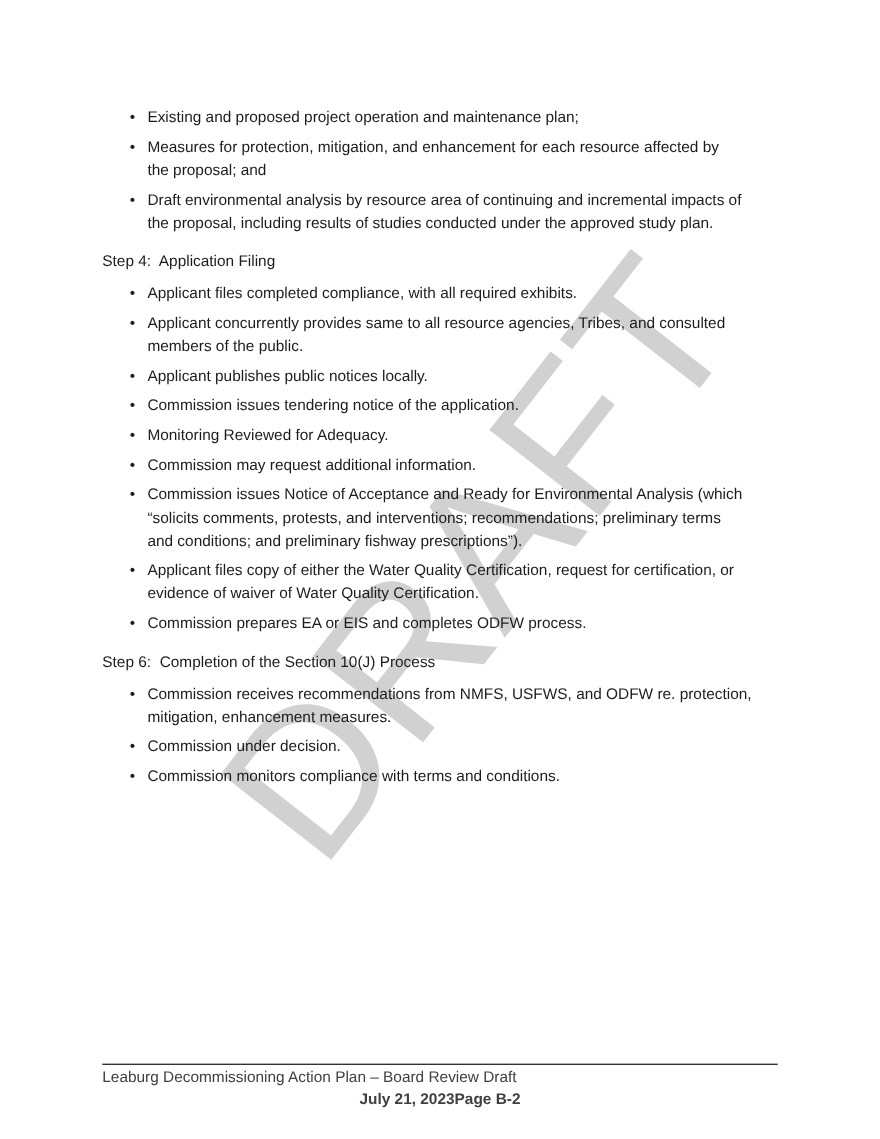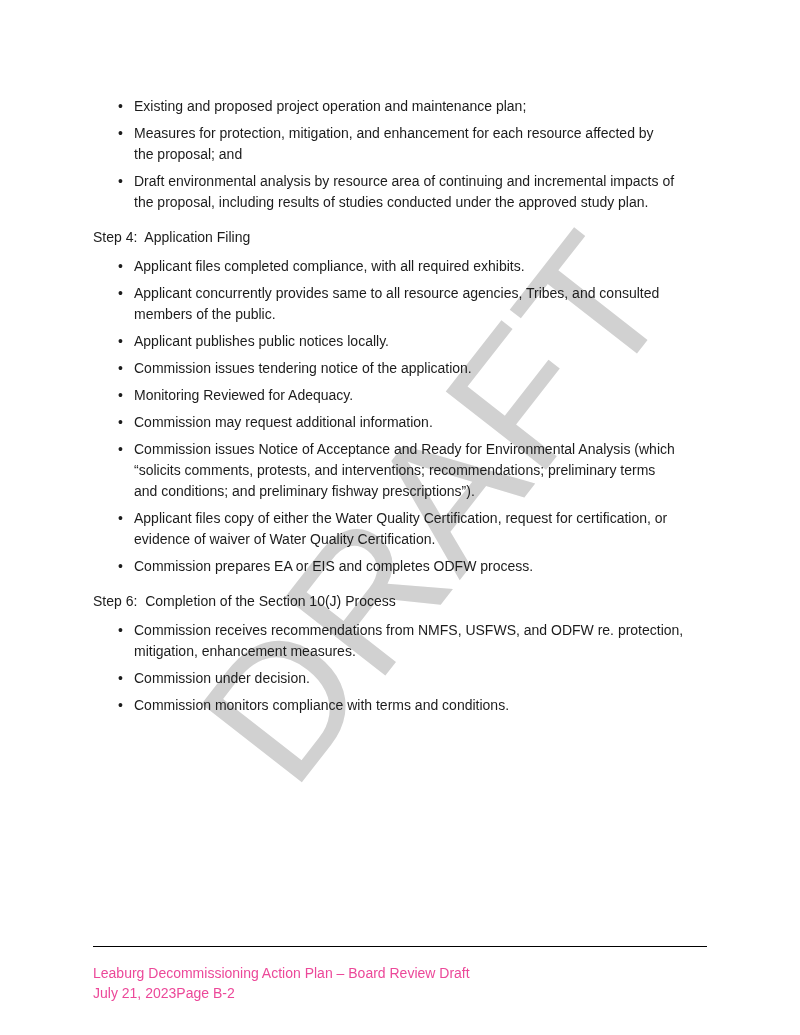--- a/index.html
+++ b/index.html
@@ -42,29 +42,29 @@
     white-space: pre-wrap;
   }
   .bullet-list { margin: 0; padding: 0; }
   .bullet { display: flex; margin: 0 0 6px 0; }
   .marker { flex: 0 0 16px; margin-left: 25px; }
   .btext { flex: 1; white-space: pre-wrap; }
   .footer {
     position: absolute;
     left: 93px;
     right: 93px;
-    top: 946px;
+    top: 967px;
     border-top: 1.5px solid #000000;
-    padding-top: 16px;
+    padding-top: 1px;
     font-size: 14px;
     line-height: 20px;
     z-index: 1;
-    color: #ec4899;
+    color: #404040;
   }
-  .footer-row { display: flex; justify-content: flex-start; }
+  .footer-row { display: flex; justify-content: center; font-weight: bold; }
 </style>
 </head>
 <body>
 
 <div class="page">
 
   <div class="watermark">DRAFT</div>
 
   <div class="content">
 

